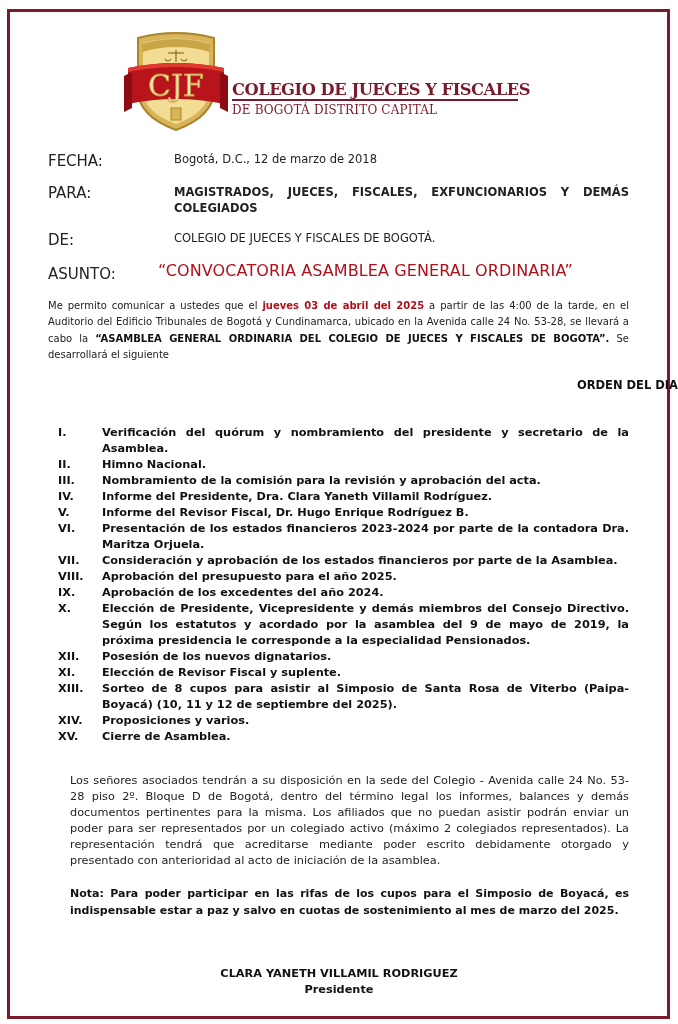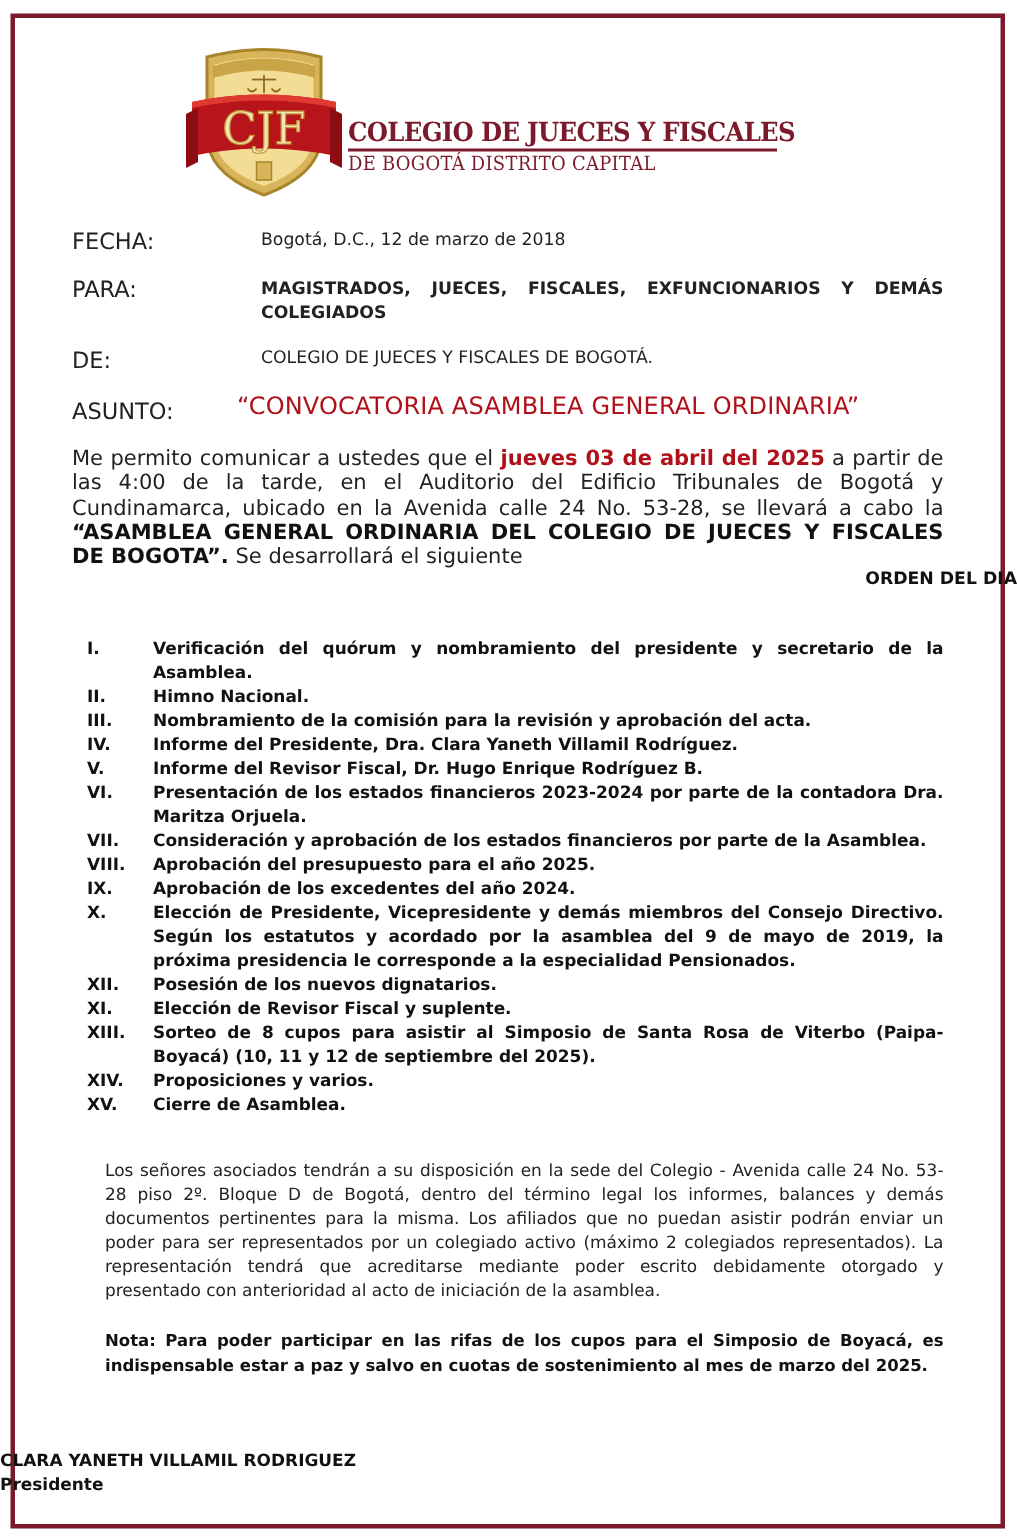--- a/index.html
+++ b/index.html
@@ -31,21 +31,21 @@
     .field-value.bold { font-weight: bold; text-align: justify; text-align-last: left; line-height: 16px; }
     .subject {
       position: absolute; left: 158px; top: 261px;
       font-weight: normal; font-size: 16px; color: #b0101a; white-space: nowrap;
       letter-spacing: 0.1px;
     }
 
     
     .intro {
       position: absolute; left: 48px; top: 298px; width: 581px;
-      font-size: 14px; line-height: 16.3px; text-align: justify; color: #222;
+      font-size: 10px; line-height: 16.3px; text-align: justify; color: #222;
     }
     .intro .hl { color: #b0101a; font-weight: bold; }
     .intro b { font-weight: bold; color: #111; }
 
     .agenda-title {
       position: absolute; left: 0; width: 678px; top: 378px;
       text-align: right; font-weight: bold; font-size: 11.5px; color: #111;
     }
 
     
@@ -57,21 +57,21 @@
     .notice {
       position: absolute; left: 70px; top: 773px; width: 559px;
       font-size: 11.3px; line-height: 16px; text-align: justify; color: #222;
     }
     .note {
       position: absolute; left: 70px; top: 886px; width: 559px;
       font-size: 11px; line-height: 16.5px; font-weight: bold; text-align: justify; text-align-last: left; color: #111;
     }
     .signer {
       position: absolute; left: 0; width: 678px; top: 966px;
-      font-weight: bold; font-size: 11.3px; color: #111; line-height: 16px;
+      text-align: center; font-weight: bold; font-size: 11.3px; color: #111; line-height: 16px;
     }
   </style>
 </head>
 <body>
 
 <div class="page-border"></div>
 
 <div class="logo-shield">
   <svg viewBox="0 0 104 104" width="104" height="104">
 

